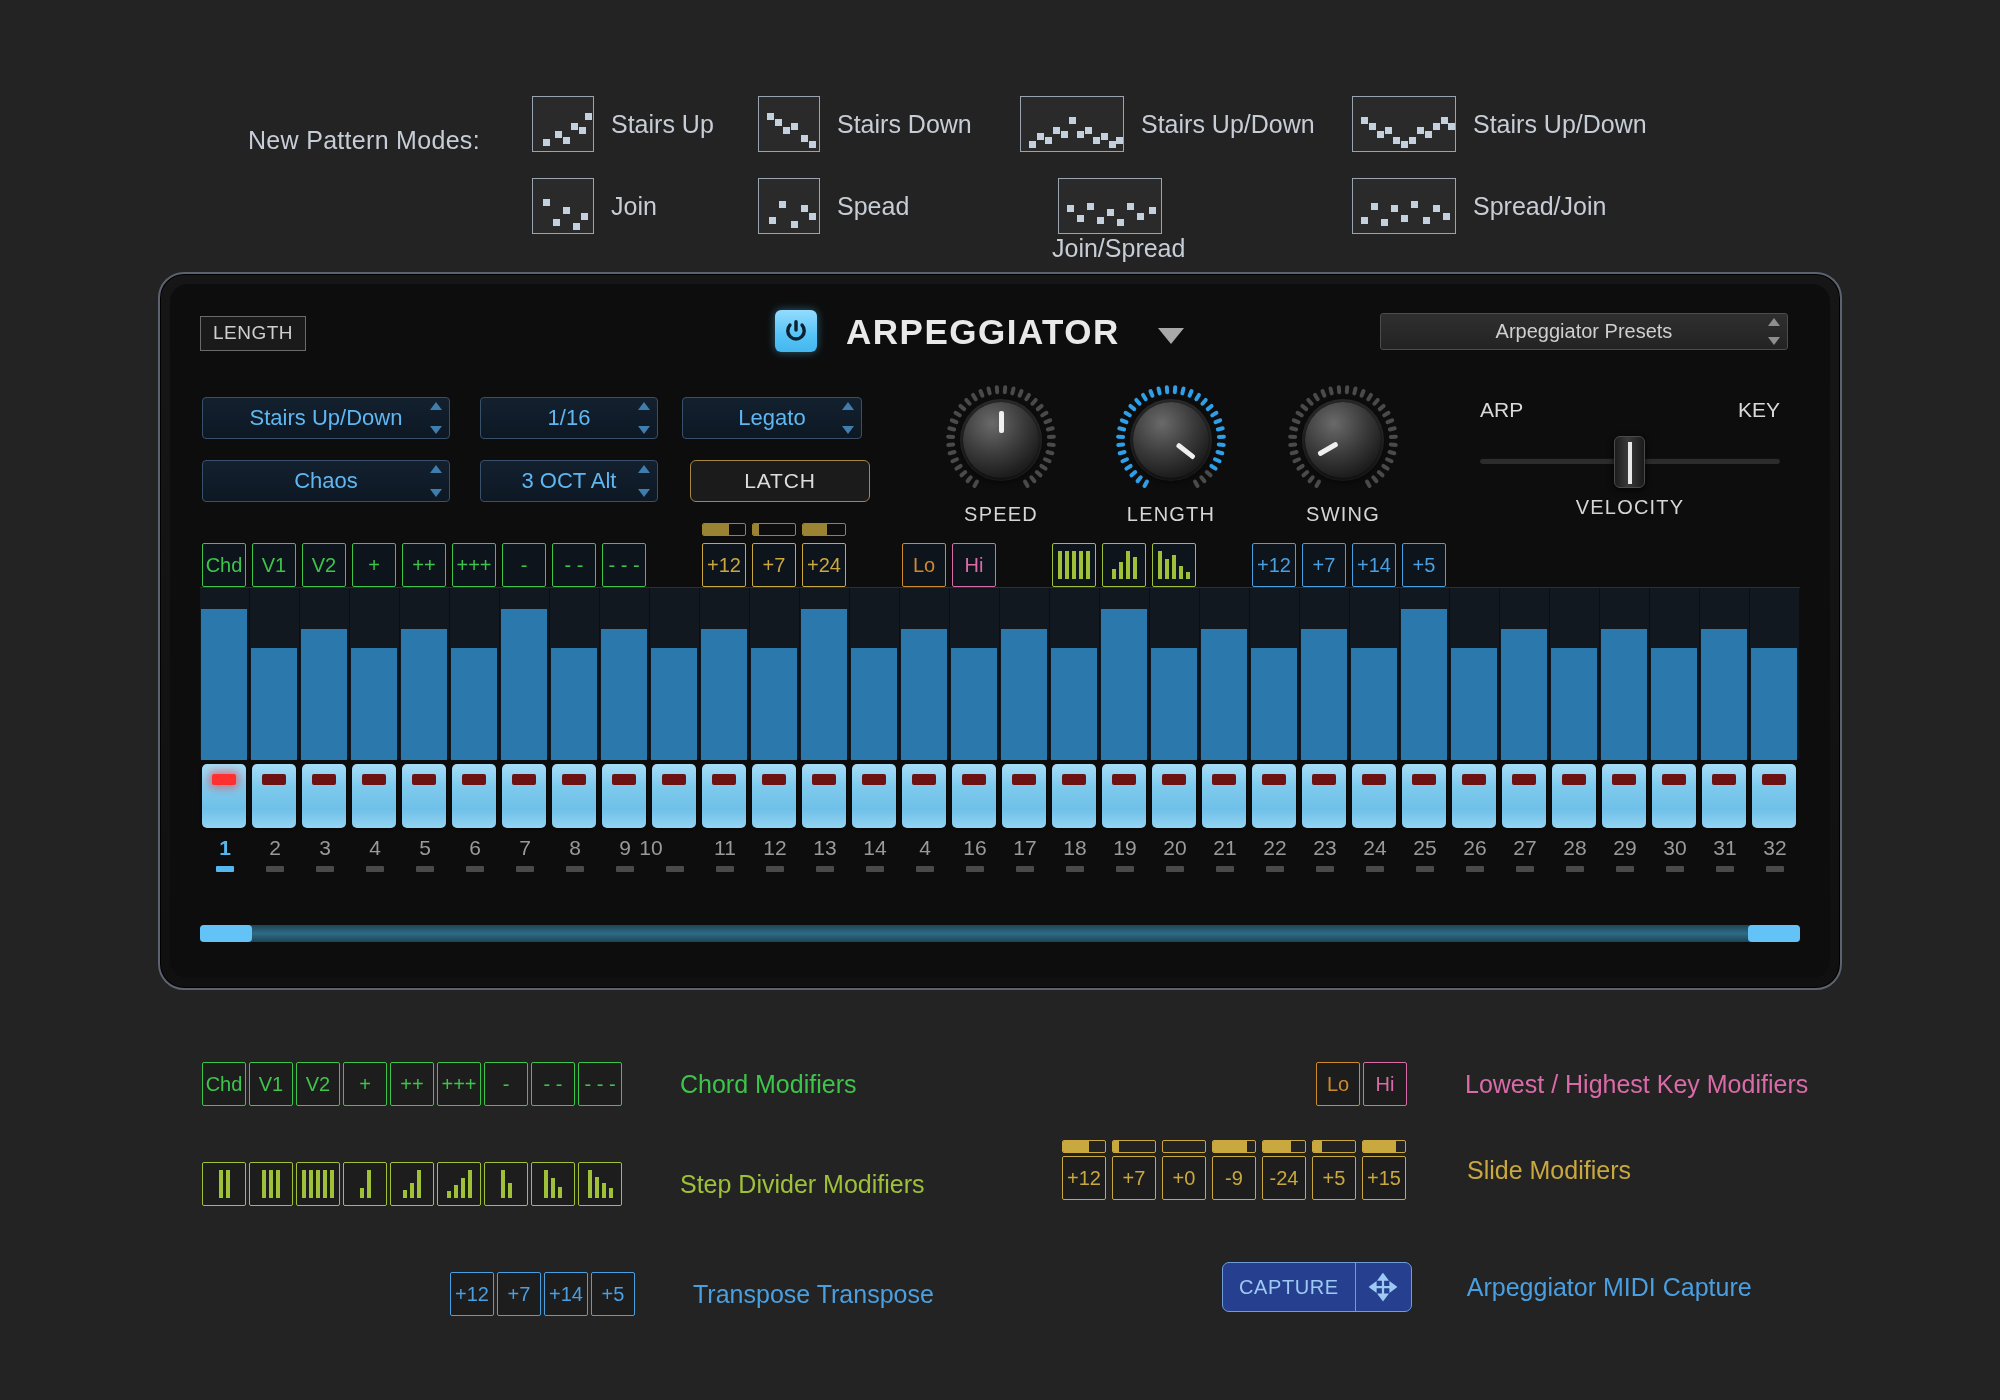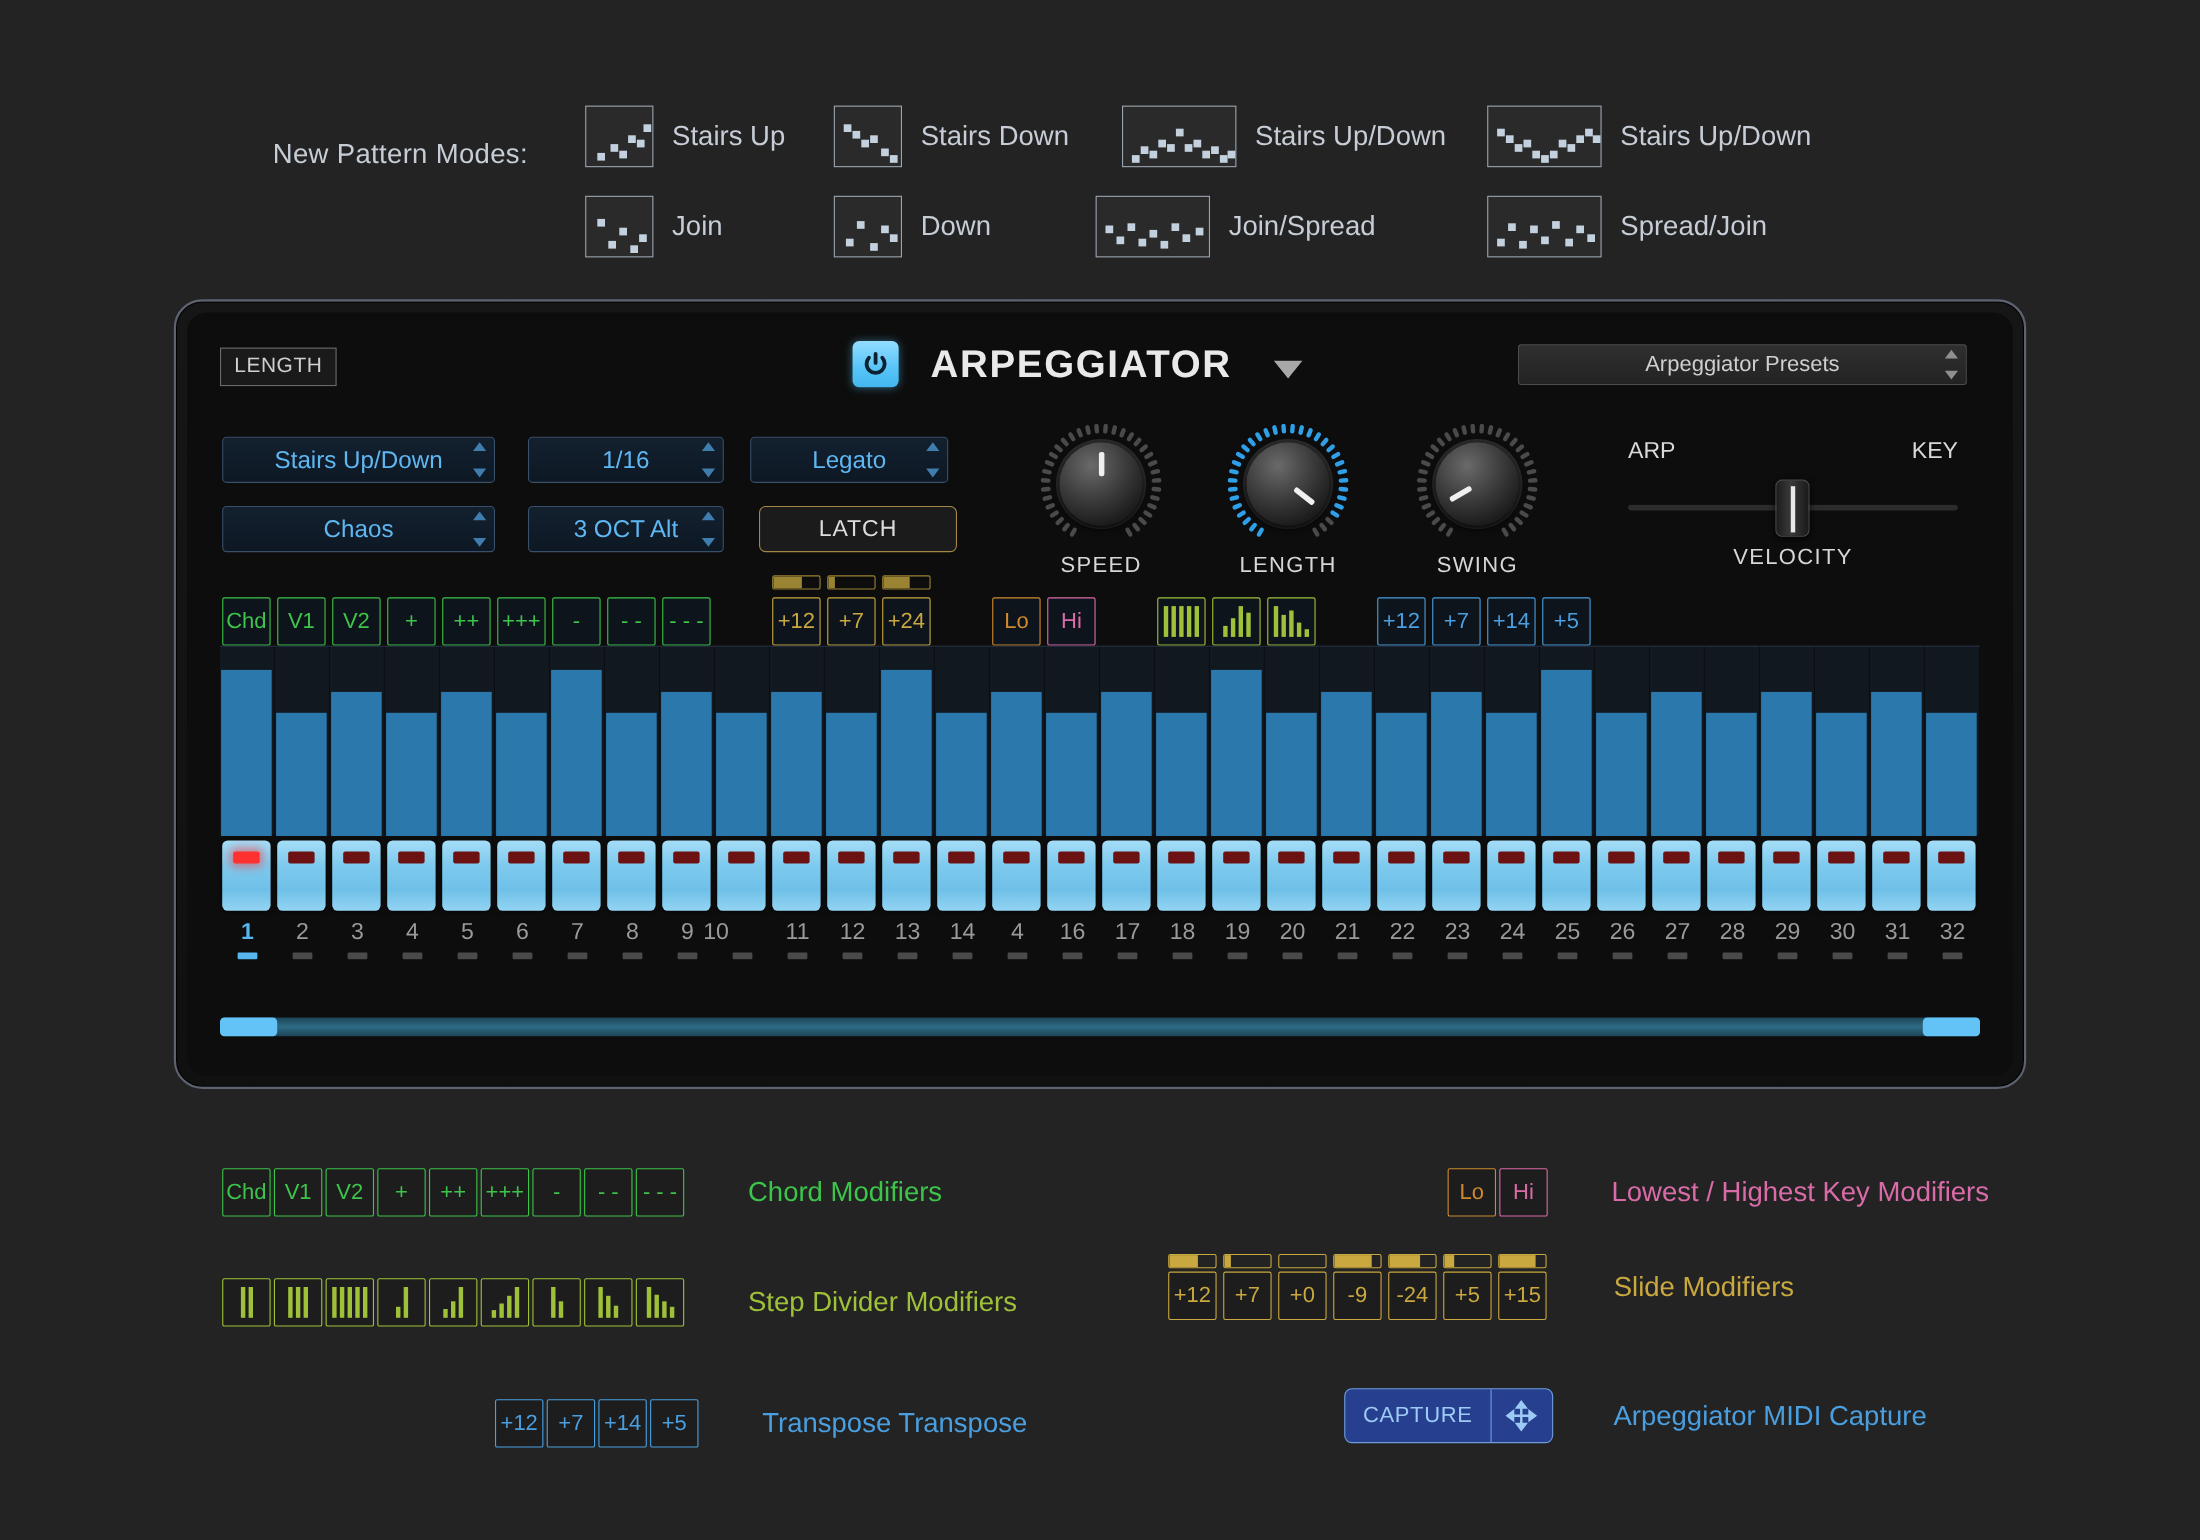--- a/index.html
+++ b/index.html
@@ -285,23 +285,23 @@
         <div class="pm-label">Join</div>
       </div>
       <div class="pm-item" style="left: 758px; top: 130px;">
         <div class="pm-icon" style="width: 62px; height: 56px;">
           <i style="left: 10px; top: 38px;"></i>
           <i style="left: 20px; top: 22px;"></i>
           <i style="left: 32px; top: 42px;"></i>
           <i style="left: 42px; top: 26px;"></i>
           <i style="left: 50px; top: 34px;"></i>
         </div>
-        <div class="pm-label">Down</div>
-      </div>
-      <div class="pm-item" style="left: 996px; top: 130px;">
+        <div class="pm-label">Spead</div>
+      </div>
+      <div class="pm-item" style="left: 1035px; top: 130px; flex-direction: column;">
         <div class="pm-icon" style="width: 104px; height: 56px;">
           <i style="left: 8px; top: 26px;"></i>
           <i style="left: 18px; top: 36px;"></i>
           <i style="left: 28px; top: 24px;"></i>
           <i style="left: 38px; top: 38px;"></i>
           <i style="left: 48px; top: 30px;"></i>
           <i style="left: 58px; top: 40px;"></i>
           <i style="left: 68px; top: 24px;"></i>
           <i style="left: 78px; top: 34px;"></i>
           <i style="left: 90px; top: 28px;"></i>

